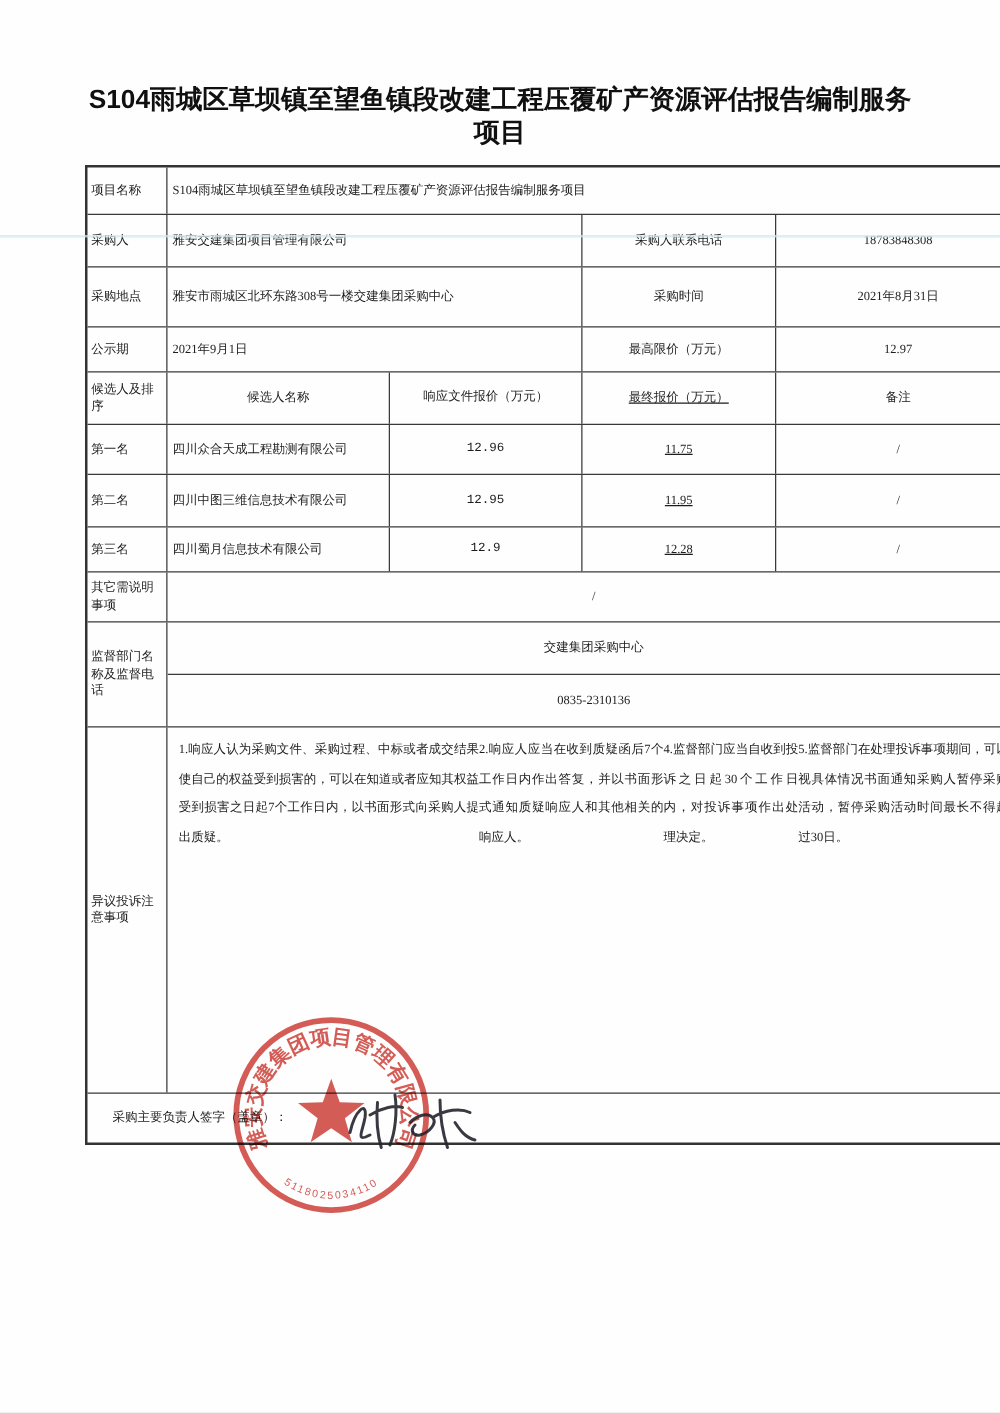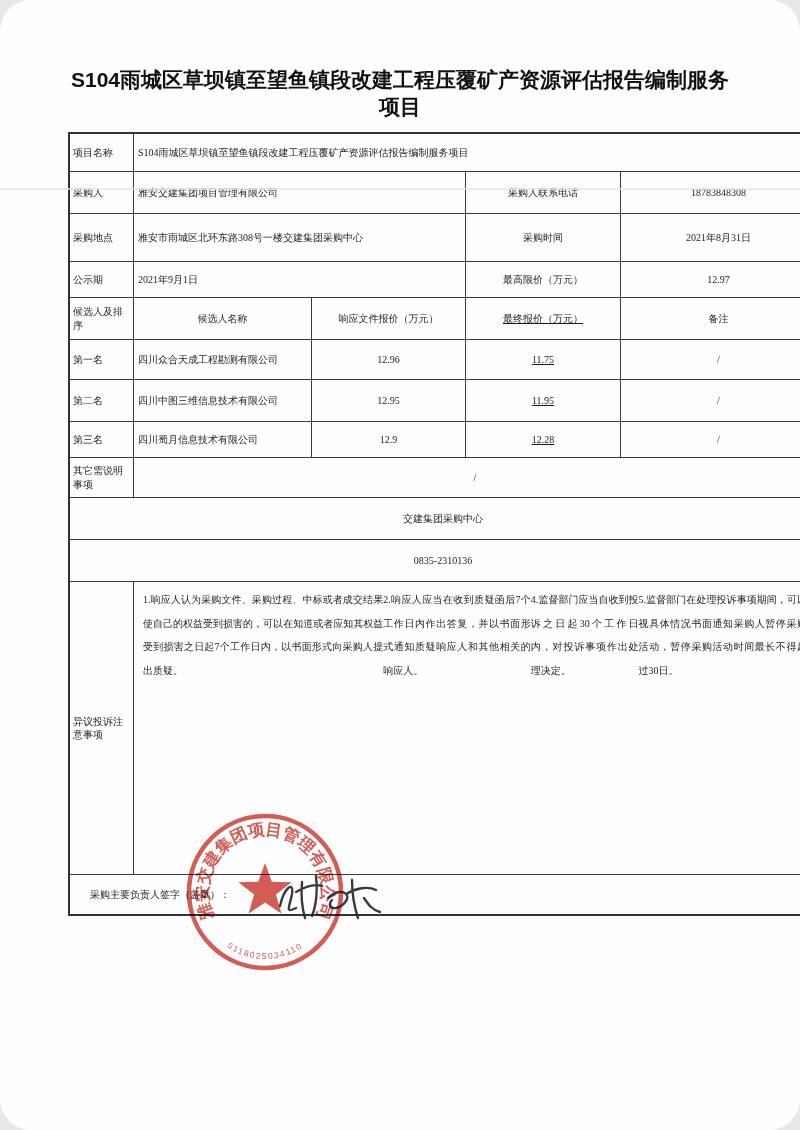--- a/index.html
+++ b/index.html
@@ -1,19 +1,19 @@
 <!DOCTYPE html>
 <html><head>
 <meta charset="utf-8">
 <style>
   html,body{margin:0;padding:0;background:#e8e8e8;}
   .page{
     position:relative;width:800px;height:1130px;margin:0 auto;
     background:#fefefe;overflow:hidden;
-    font-family:"Liberation Serif","DejaVu Serif",serif;color:#1c1c1e;border-radius:31px;
+    font-family:"Liberation Serif","DejaVu Serif",serif;color:#1c1c1e;
   }
   .scan-line{position:absolute;left:0;top:188px;width:800px;height:2px;
     background:#cdebf2;opacity:.75;z-index:6;pointer-events:none;}
   .title{
     position:absolute;top:66px;left:69px;width:662px;margin:0;
     text-align:center;font-family:"Liberation Sans","DejaVu Sans",sans-serif;
     font-weight:700;font-size:21px;line-height:27px;color:#101010;
     word-break:break-all;
   }
   .doc-table{
@@ -28,21 +28,21 @@
     display:flex;align-items:center;padding:2px 4px;line-height:1.35;
     overflow:hidden;
   }
   .cell.endc{border-right:none;}
   .c-label{width:64px;flex:none;padding:2px 3px;}
   .c-v-full{flex:1;}
   .c-v{width:332px;flex:none;}
   .c-l2{width:155px;flex:none;justify-content:center;text-align:center;}
   .c-v2{flex:1;justify-content:center;text-align:center;}
   .c-name{width:178px;flex:none;}
-  .c-resp{width:154px;flex:none;justify-content:center;text-align:left;}
+  .c-resp{width:154px;flex:none;justify-content:center;text-align:left;font-family:Liberation Mono, monospace;}
   .c-final{width:155px;flex:none;justify-content:center;text-align:center;text-decoration:underline;}
   .c-remark{flex:1;justify-content:center;text-align:center;}
   .h38{height:38px}.h42{height:42px}.h48{height:48px}.h36{height:36px}
   .h40{height:40px}.h84{height:84px}.h293{height:293px}.h39{height:39px}
   .center{justify-content:center;text-align:center;}
   .sup-stack{flex:1;display:flex;flex-direction:column;}
   .sup-sub{flex:1;display:flex;align-items:center;justify-content:center;
     box-sizing:border-box;}
   .sup-sub.first{border-bottom:1.5px solid #3a3a3a;}
   .objection-text{
@@ -124,20 +124,21 @@
       <div class="cell c-final">12.28</div>
       <div class="cell c-remark endc">/</div>
     </div>
 
     <div class="row h40">
       <div class="cell c-label">其它需说明事项</div>
       <div class="cell c-v-full endc center">/</div>
     </div>
 
     <div class="row h84">
+      <div class="cell c-label">监督部门名称及监督电话</div>
       <div class="cell c-v-full endc sup-stack" style="padding:0;align-items:stretch;">
         <div class="sup-sub first">交建集团采购中心</div>
         <div class="sup-sub">0835-2310136</div>
       </div>
     </div>
 
     <div class="row h293">
       <div class="cell c-label">异议投诉注意事项</div>
       <div class="cell c-v-full endc objection-text">
         <div>1.响应人认为采购文件、采购过程、中标或者成交结果使自己的权益受到损害的，可以在知道或者应知其权益受到损害之日起7个工作日内，以书面形式向采购人提出质疑。</div>

